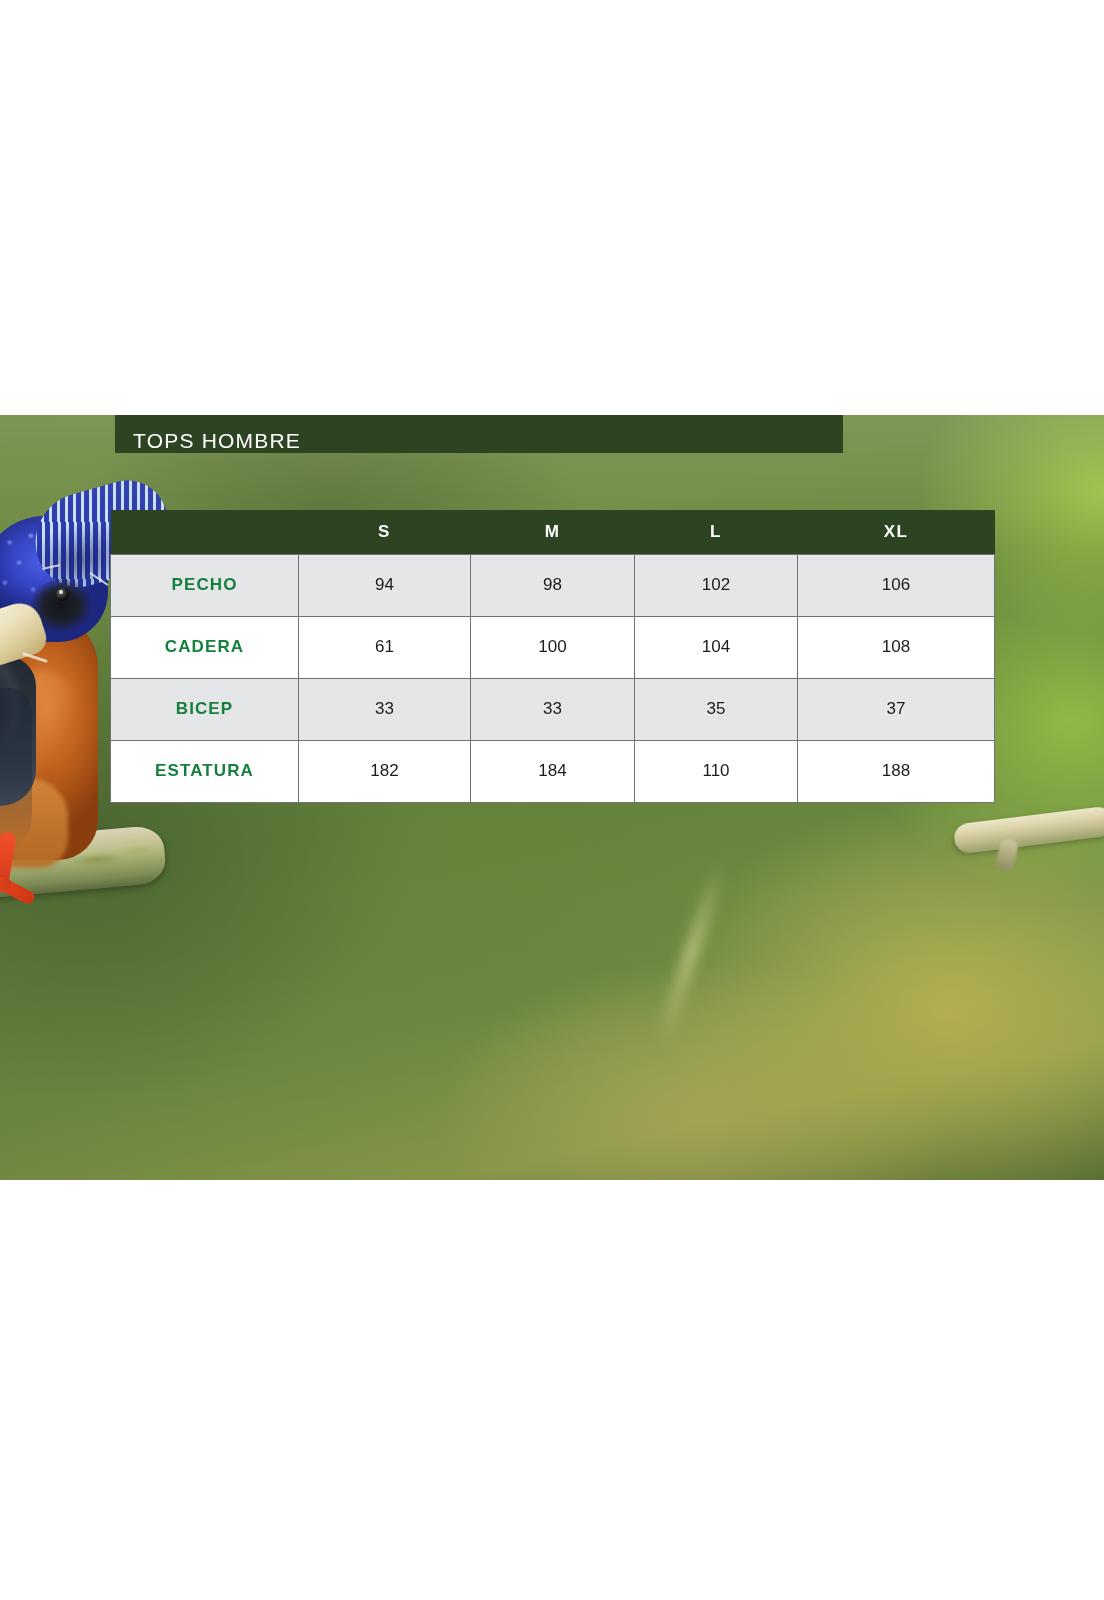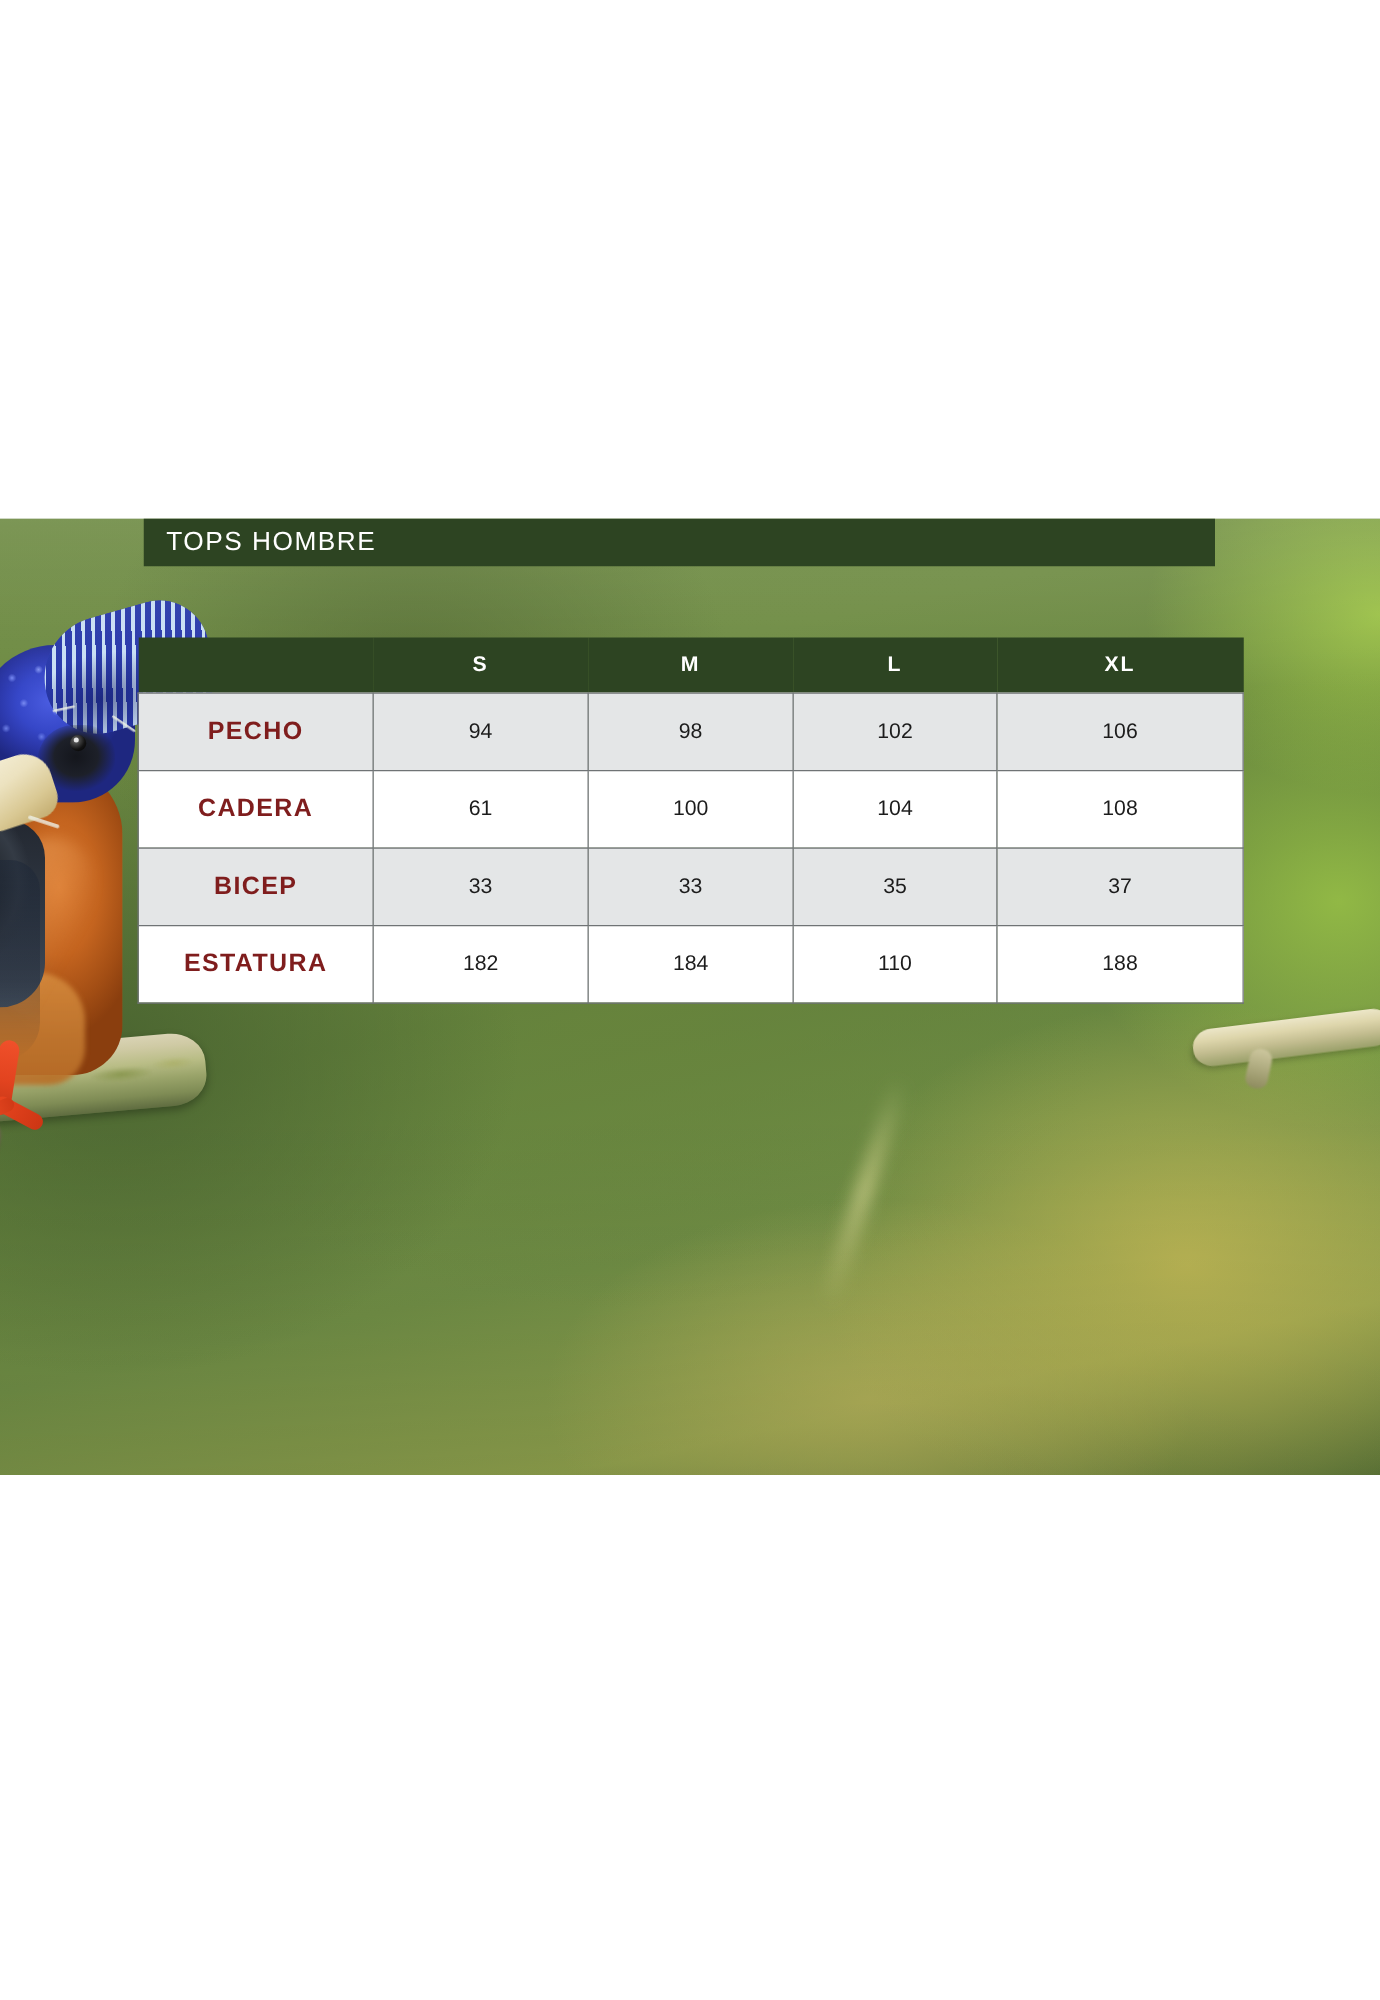--- a/index.html
+++ b/index.html
@@ -369,25 +369,25 @@
     width: 1104px;
     height: 1600px;
     pointer-events: none;
   }
   #card > * { pointer-events: auto; }
 
   #title-bar {
     position: absolute;
     left: 115px;
     top: 415px;
-    width: 857px;
+    width: 728px;
     height: 38px;
     background: #2d4422;
     display: flex;
-    align-items: center;
+    align-items: flex-end;
   }
   #title-text {
     color: #ffffff;
     font-size: 21px;
     letter-spacing: 1.2px;
     font-weight: 400;
     padding-left: 18px;
     white-space: nowrap;
   }
 
@@ -432,22 +432,22 @@
   }
   #size-table tbody td {
     border: 1px solid #6f7375;
     text-align: center;
     vertical-align: middle;
     font-size: 17px;
     color: #1c1c1c;
     font-weight: 300;
   }
   #size-table tbody td.row-label {
-    color: #7f1d1d;
-    font-size: 20px;
+    color: #15803d;
+    font-size: 17px;
     font-weight: bold;
     letter-spacing: 1.1px;
   }
 
   
   col.c-label { width: 188px; }
   col.c-s     { width: 172px; }
   col.c-m     { width: 164px; }
   col.c-l     { width: 163px; }
   col.c-xl    { width: 197px; }

